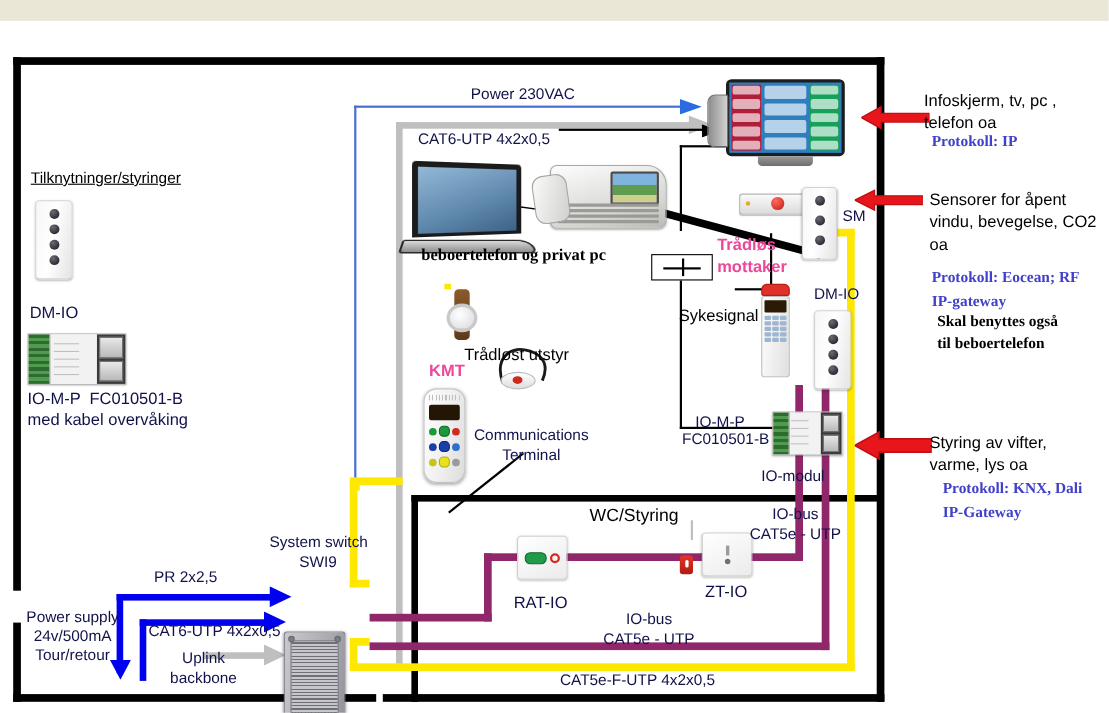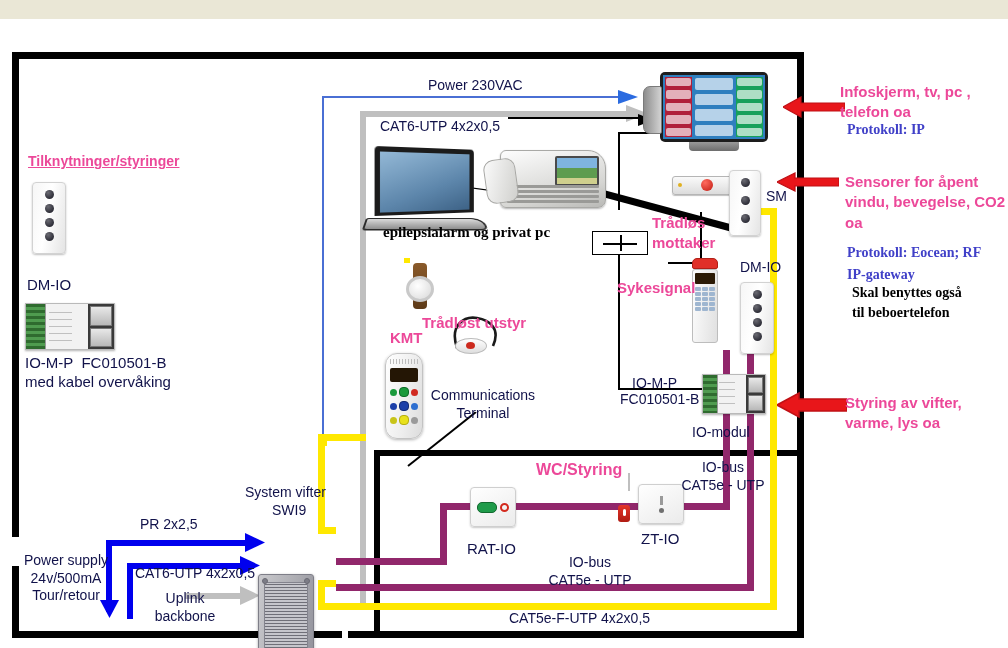--- a/index.html
+++ b/index.html
@@ -20,21 +20,21 @@
   .c-purple{background:#91276b;}
   .c-blue{background:#0000ee;}
   .c-gray{background:#bfbfbf;}
   .c-thinblue{background:#4a6fd4;}
   .c-black{background:#000000;}
   
   .t{position:absolute;color:#11124a;white-space:pre;line-height:1.15;}
   .t.center{text-align:center;}
   .serifblue{color:#4040c8;font-family:"Liberation Serif",serif;font-weight:bold;}
   .boldserif{color:#000;font-family:"Liberation Serif",serif;font-weight:bold;}
-  .boldsans{font-weight:bold;color:#ec4899;}
+  .boldsans{font-weight:normal;color:#000000;}
   .orange{color:#ec4899;font-weight:bold;}
   .under{text-decoration:underline;}
   
   .redarrow{position:absolute;}
   .redarrow svg{display:block;}
   
   .dev{position:absolute;}
   .plate{
     background:linear-gradient(100deg,#f6f6f6 0%,#ffffff 45%,#e4e4e4 100%);
     border:1px solid #d2d2d2;border-radius:4px;
@@ -509,49 +509,51 @@
 Tour/retour</div>
   <div class="t" style="left:135px;top:565px;font-size:14px;">CAT6-UTP 4x2x0,5</div>
   <div class="t" style="left:150px;top:590px;width:70px;text-align:center;font-size:14px;line-height:1.25;">Uplink
 backbone</div>
   <div class="t center" style="left:668px;top:459px;width:110px;font-size:14px;line-height:1.25;">IO-bus
 CAT5e - UTP</div>
   <div class="t center" style="left:535px;top:554px;width:110px;font-size:14px;line-height:1.25;">IO-bus
 CAT5e - UTP</div>
   <div class="t" style="left:509px;top:610px;font-size:14px;">CAT5e-F-UTP 4x2x0,5</div>
 
-  <div class="t boldserif" style="left:383px;top:224px;font-size:15px;">epilepsialarm og privat pc</div>
+  <div class="t boldserif" style="left:383px;top:224px;font-size:15px;">beboertelefon og privat pc</div>
   <div class="t boldsans" style="left:422px;top:314px;font-size:15px;">Trådløst utstyr</div>
   <div class="t orange" style="left:390px;top:329px;font-size:15px;">KMT</div>
   <div class="t center" style="left:430px;top:386px;width:106px;font-size:14px;line-height:1.3;">Communications
 Terminal</div>
   <div class="t orange" style="left:652px;top:213px;font-size:15px;line-height:1.3;">Trådløs
 mottaker</div>
   <div class="t boldsans" style="left:617px;top:279px;font-size:15px;">Sykesignal</div>
   <div class="t" style="left:766px;top:188px;font-size:14px;">SM</div>
   <div class="t" style="left:740px;top:259px;font-size:14px;">DM-IO</div>
   <div class="t" style="left:632px;top:375px;font-size:14px;">IO-M-P</div>
   <div class="t" style="left:620px;top:391px;font-size:14px;">FC010501-B</div>
   <div class="t" style="left:692px;top:424px;font-size:14px;">IO-modul</div>
 
   <div class="t boldsans" style="left:536px;top:461px;font-size:16px;">WC/Styring</div>
   <div class="t" style="left:467px;top:540px;font-size:15px;">RAT-IO</div>
   <div class="t" style="left:641px;top:530px;font-size:15px;">ZT-IO</div>
 
-  <div class="t" style="left:245px;top:484px;font-size:14px;">System vifter</div>
+  <div class="t" style="left:245px;top:484px;font-size:14px;">System switch</div>
   <div class="t" style="left:272px;top:502px;font-size:14px;">SWI9</div>
 
   <div class="t boldsans" style="left:840px;top:82px;font-size:15px;line-height:1.35;">Infoskjerm, tv, pc ,
 telefon oa</div>
   <div class="t serifblue" style="left:847px;top:120px;font-size:14px;line-height:1.4;">Protokoll: IP</div>
 
   <div class="t boldsans" style="left:845px;top:172px;font-size:15px;line-height:1.35;">Sensorer for åpent
 vindu, bevegelse, CO2
 oa</div>
   <div class="t boldserif" style="left:852px;top:283px;font-size:14px;line-height:1.4;">Skal benyttes også
 til beboertelefon</div>
   <div class="t serifblue" style="left:847px;top:242px;font-size:14px;line-height:1.55;">Protokoll: Eocean; RF
 IP-gateway</div>
 
   <div class="t boldsans" style="left:845px;top:393px;font-size:15px;line-height:1.35;">Styring av vifter,
 varme, lys oa</div>
+  <div class="t serifblue" style="left:857px;top:434px;font-size:14px;line-height:1.55;">Protokoll: KNX, Dali
+IP-Gateway</div>
 
 </div>
 
 </body></html>

